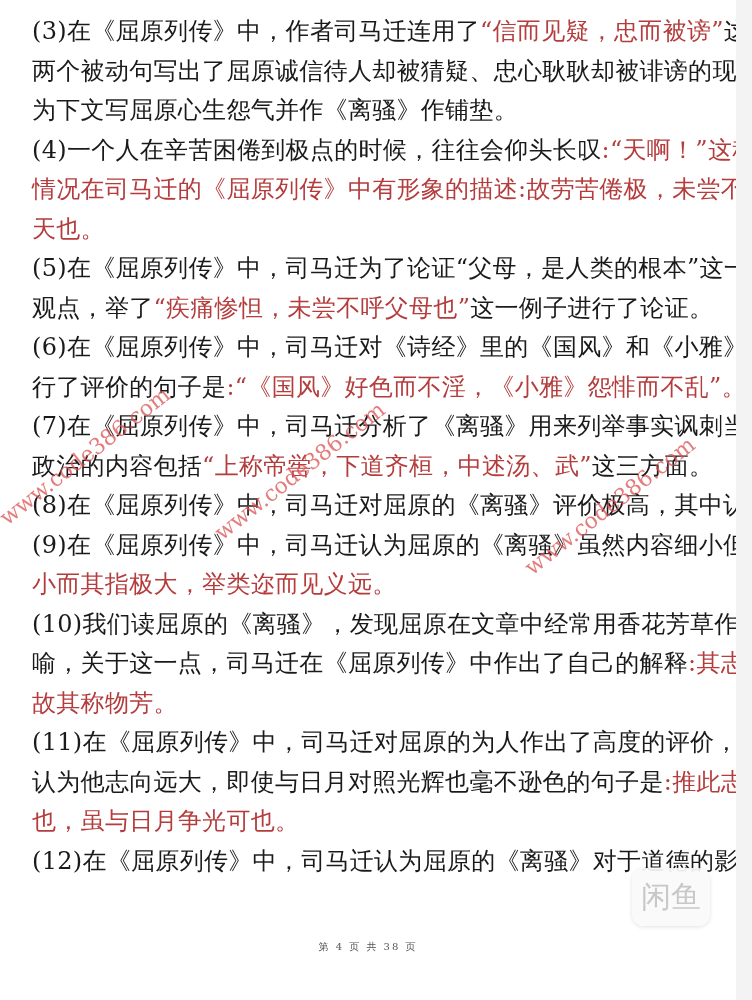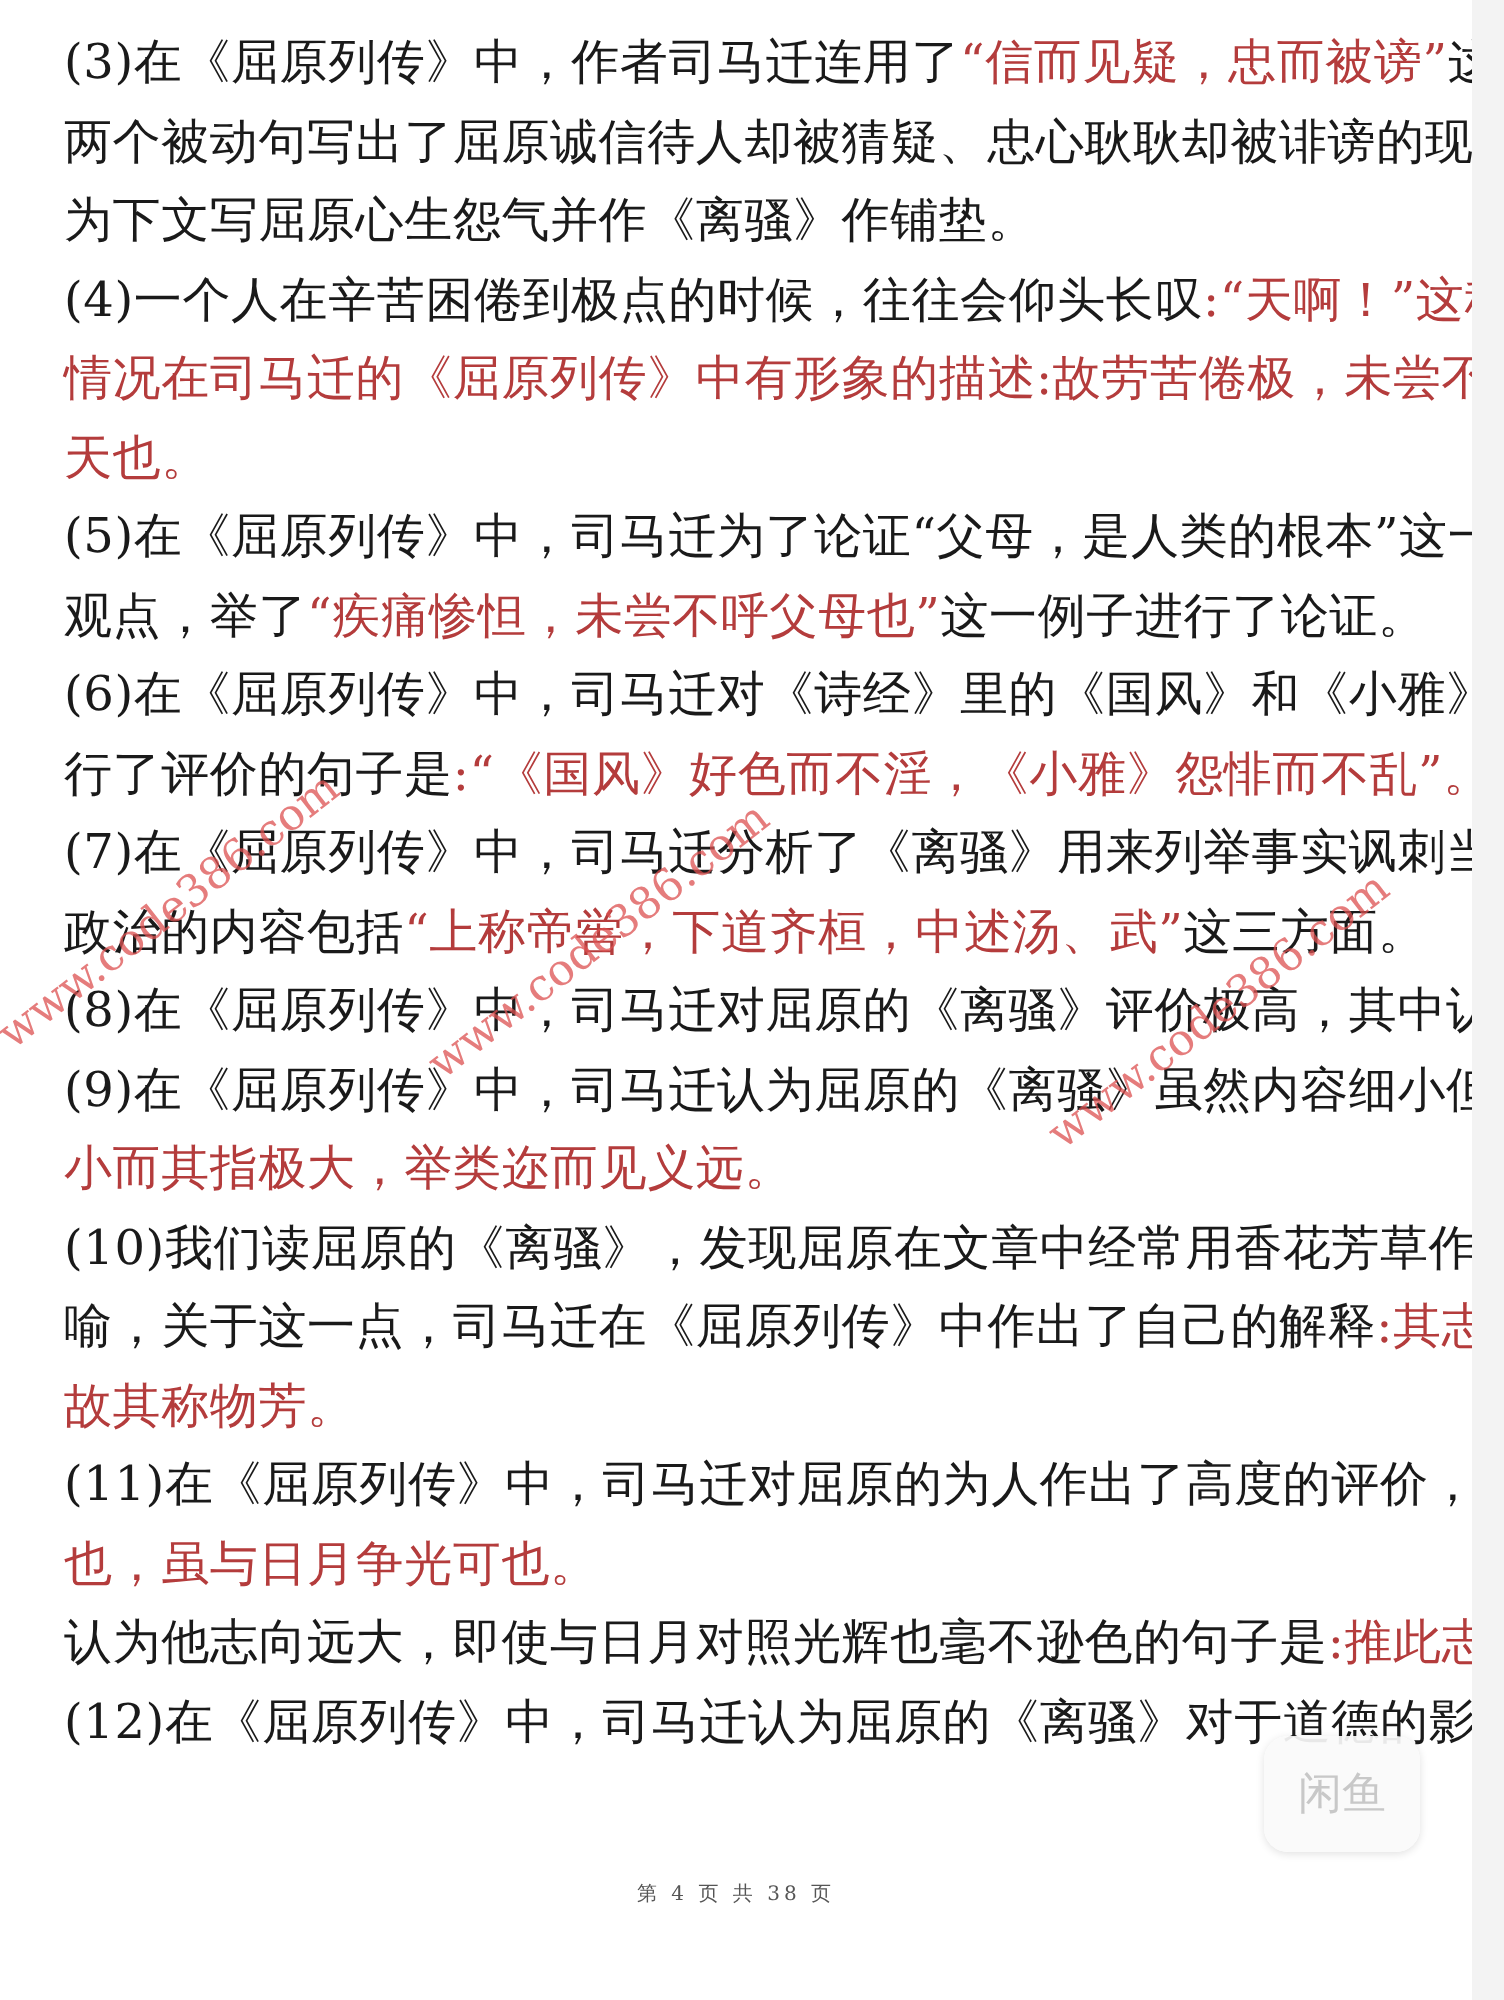--- a/index.html
+++ b/index.html
@@ -39,21 +39,21 @@
   .wm {
     position: absolute; color: rgba(220, 80, 80, 0.75);
     font-size: 22px; transform: rotate(-38deg); transform-origin: left bottom;
     font-family: "DejaVu Serif", serif; white-space: nowrap; pointer-events: none;
   }
   .app-badge {
     position: absolute; left: 632px; top: 868px; width: 78px; height: 58px;
     background: rgba(250,250,250,0.92); border-radius: 12px;
     box-shadow: 0 1px 4px rgba(0,0,0,0.12);
     display: flex; align-items: center; justify-content: center;
-    color: #c8c8c8; font-size: 22px; font-family: "DejaVu Sans", sans-serif;
+    color: #c8c8c8; font-size: 30px; font-family: "DejaVu Sans", sans-serif;
   }
   .overlay-wm {
     position: absolute; left: 470px; top: 940px; font-size: 22px;
     color: rgba(255,255,255,0.55); font-family: Liberation Mono, monospace;
     white-space: nowrap;
   }
 </style>
 </head>
 <body>
 
@@ -88,22 +88,22 @@
         <div class="line"><span>(9)在《屈原列传》中，司马迁认为屈原的《离骚》虽然内容细小但含</span></div>
         <div class="line"><span class="ans">小而其指极大，举类迩而见义远。</span></div>
       </div>
       <div class="item">
         <div class="line"><span>(10)我们读屈原的《离骚》，发现屈原在文章中经常用香花芳草作比</span></div>
         <div class="line"><span>喻，关于这一点，司马迁在《屈原列传》中作出了自己的解释</span><span class="ans">:其志洁，</span></div>
         <div class="line"><span class="ans">故其称物芳。</span></div>
       </div>
       <div class="item">
         <div class="line"><span>(11)在《屈原列传》中，司马迁对屈原的为人作出了高度的评价，其中</span></div>
+        <div class="line"><span>认为他志向远大，即使与日月对照光辉也毫不逊色的句子是</span><span class="ans">:推此志</span></div>
         <div class="line"><span class="ans">也，虽与日月争光可也。</span></div>
-        <div class="line"><span>认为他志向远大，即使与日月对照光辉也毫不逊色的句子是</span><span class="ans">:推此志</span></div>
       </div>
       <div class="item">
         <div class="line"><span>(12)在《屈原列传》中，司马迁认为屈原的《离骚》对于道德的影响</span></div>
       </div>
     </div>
   <div class="footer">第 4 页 共 38 页</div>
 </div>
 <div class="edge-strip"></div>
 
 <div class="wm" style="left:10px; top:505px;">www.code386.com</div>

